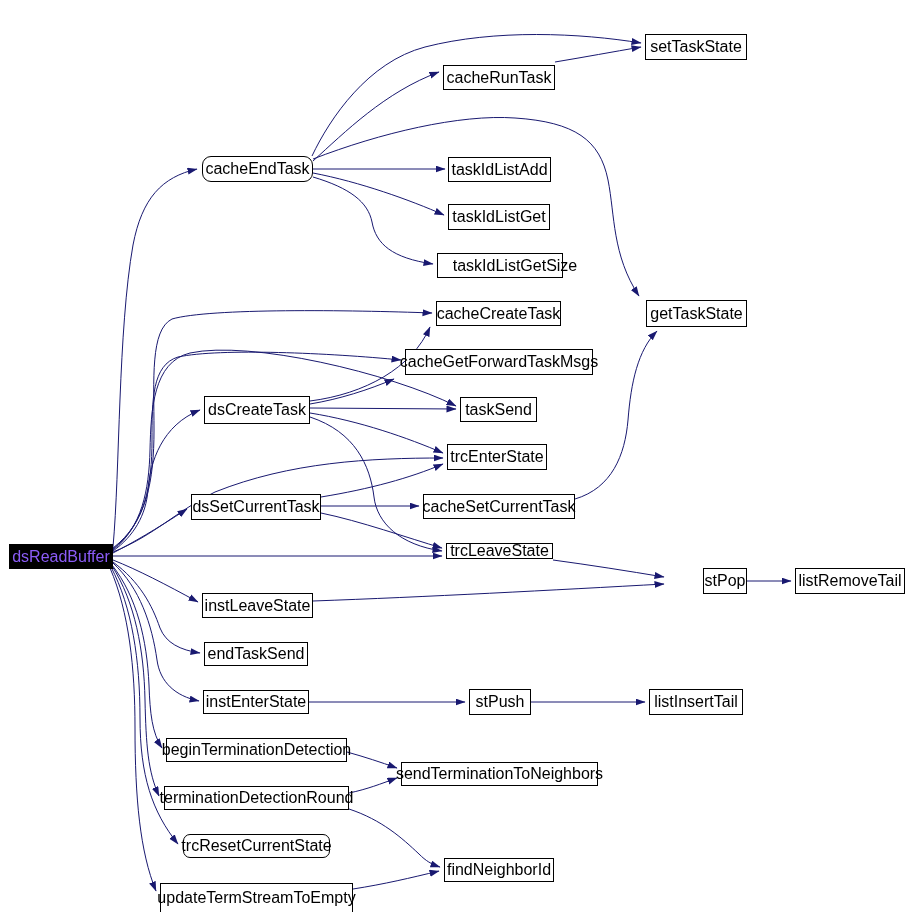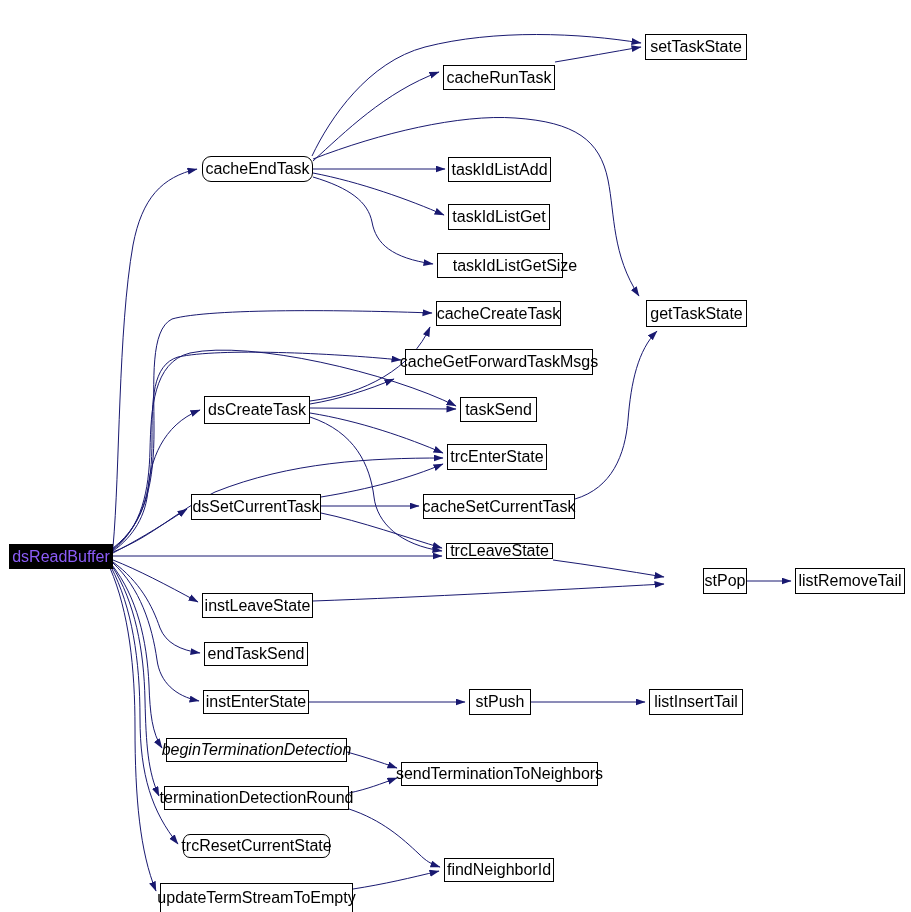--- a/index.html
+++ b/index.html
@@ -94,20 +94,20 @@
   <div class="node" style="left:191px;top:494px;width:130px;height:26px;">dsSetCurrentTask</div>
   <div class="node" style="left:423px;top:494px;width:152px;height:25px;">cacheSetCurrentTask</div>
   <div class="node" style="left:446px;top:543px;width:107px;height:16px;">trcLeaveState</div>
   <div class="node" style="left:668px;top:568px;width:44px;height:26px;margin-left:35px;">stPop</div>
   <div class="node" style="left:795px;top:568px;width:110px;height:26px;">listRemoveTail</div>
   <div class="node" style="left:202px;top:593px;width:111px;height:25px;">instLeaveState</div>
   <div class="node" style="left:204px;top:642px;width:104px;height:24px;">endTaskSend</div>
   <div class="node" style="left:203px;top:690px;width:106px;height:24px;">instEnterState</div>
   <div class="node" style="left:469px;top:689px;width:62px;height:26px;">stPush</div>
   <div class="node" style="left:649px;top:689px;width:94px;height:26px;">listInsertTail</div>
-  <div class="node" style="left:166px;top:738px;width:181px;height:24px;font-style:italic;">beginTerminationDetection</div>
+  <div class="node" style="left:166px;top:738px;width:181px;height:24px;">beginTerminationDetection</div>
   <div class="node" style="left:401px;top:762px;width:197px;height:24px;">sendTerminationToNeighbors</div>
   <div class="node" style="left:164px;top:786px;width:185px;height:24px;">terminationDetectionRound</div>
   <div class="node" style="left:183px;top:834px;width:147px;height:24px;border-radius:7px;">trcResetCurrentState</div>
   <div class="node" style="left:444px;top:858px;width:110px;height:24px;">findNeighborId</div>
   <div class="node" style="left:160px;top:883px;width:193px;height:30px;">updateTermStreamToEmpty</div>
 
 </div>
 
 </body></html>

